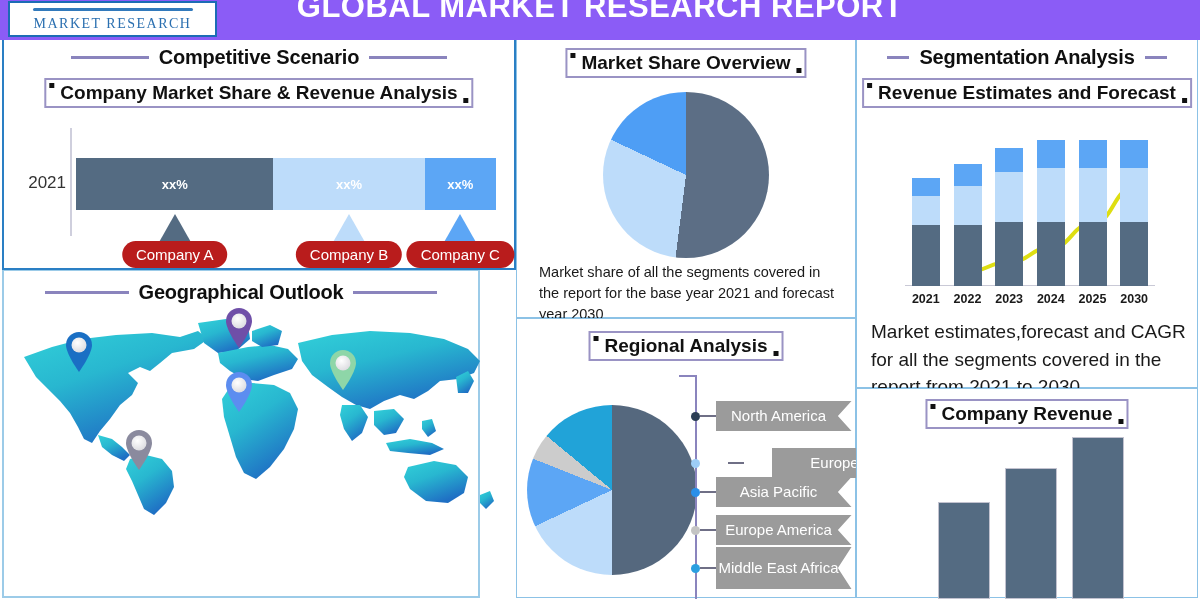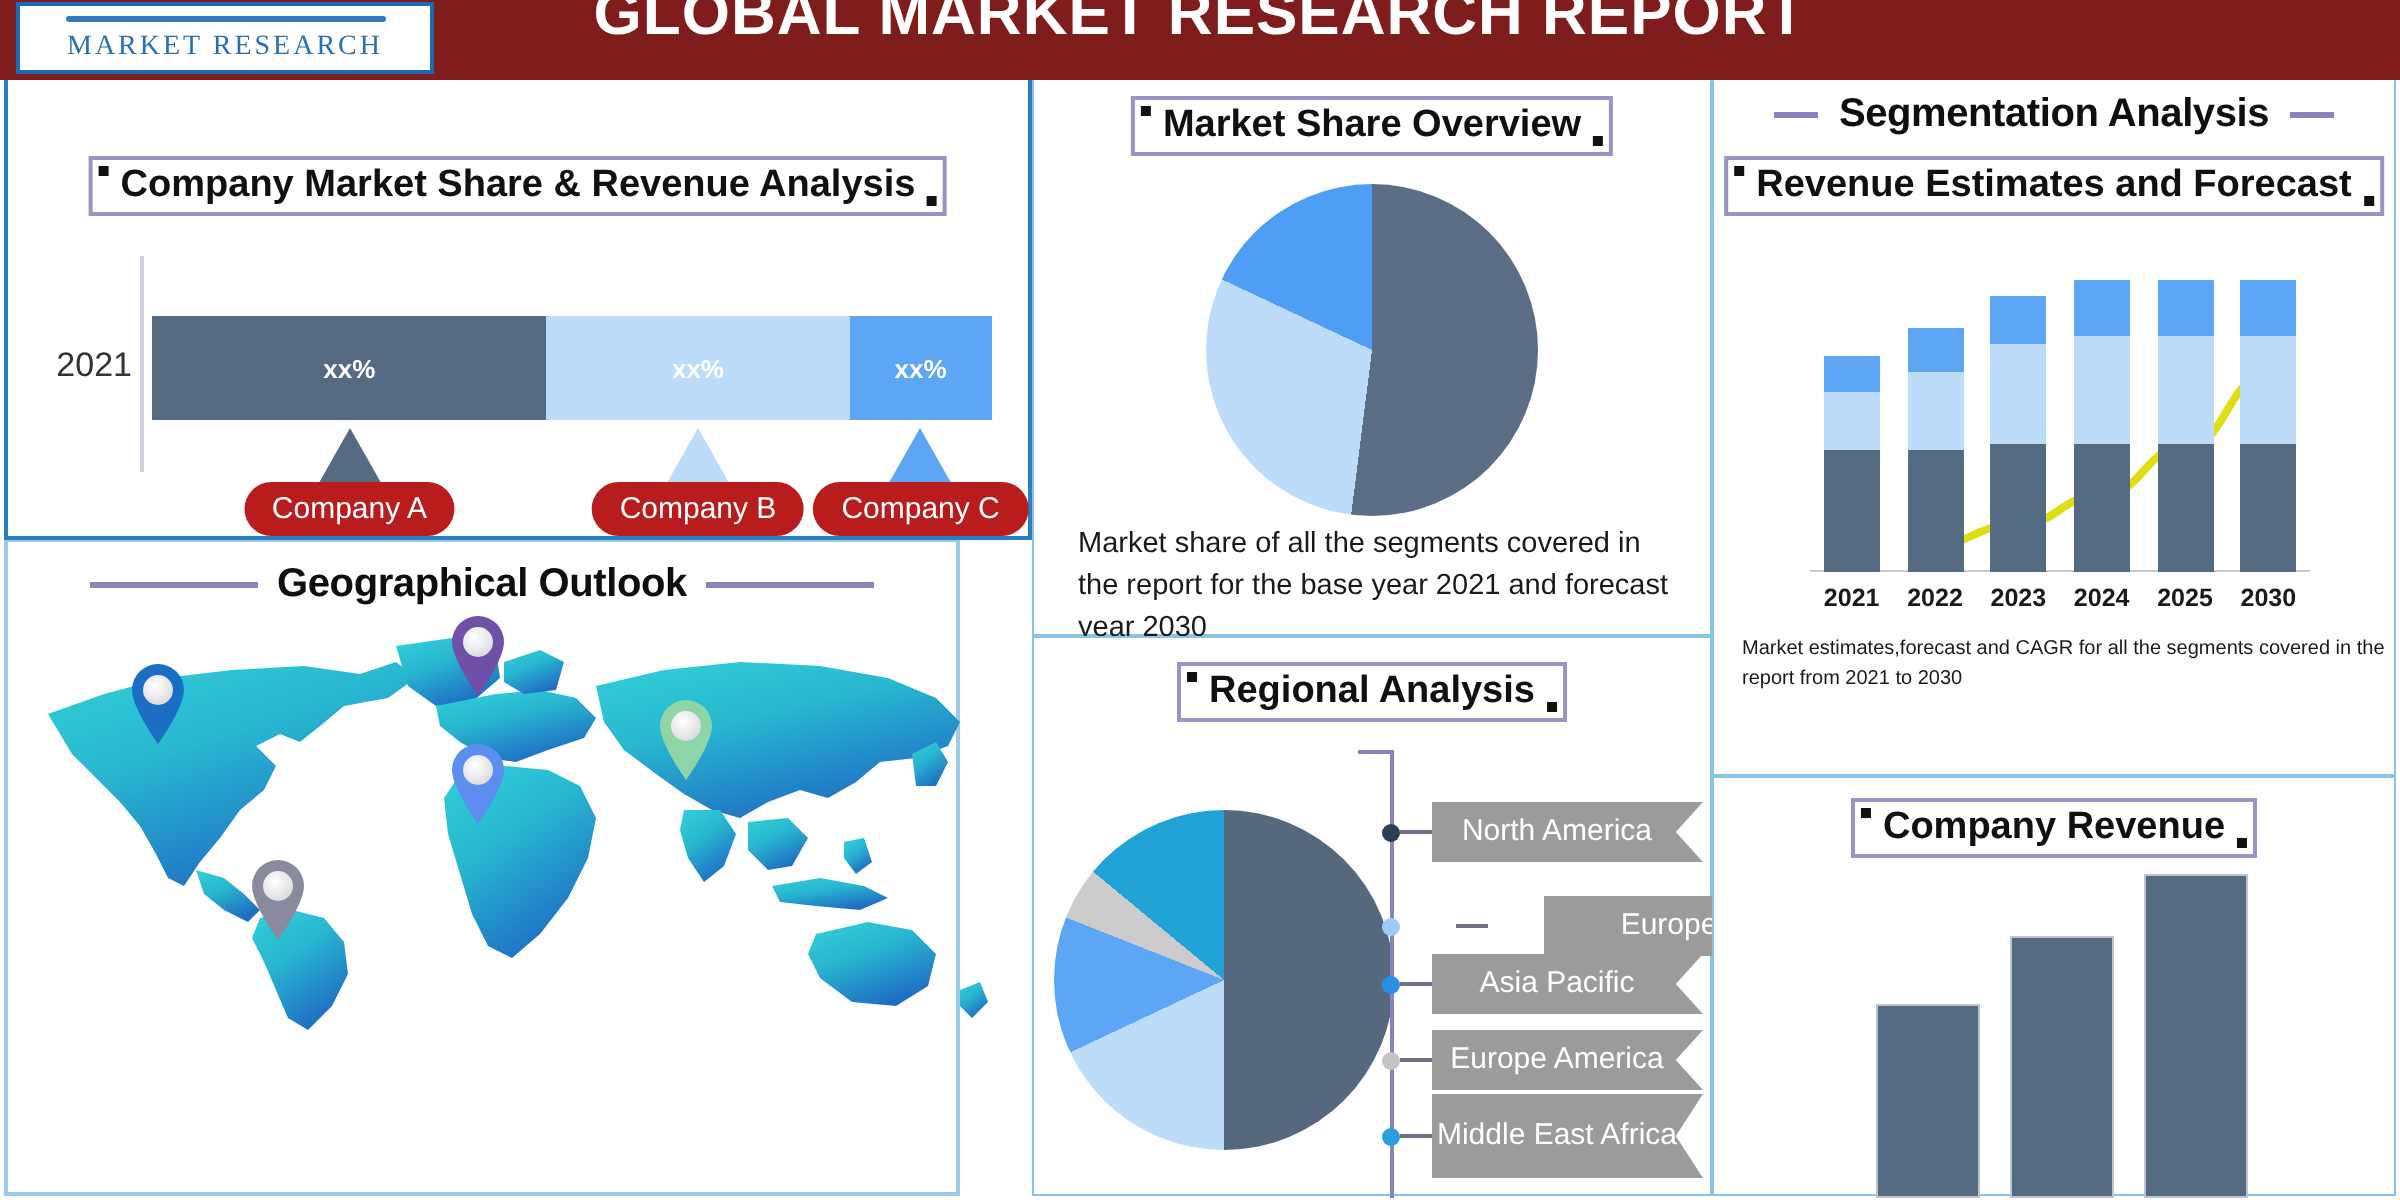--- a/index.html
+++ b/index.html
@@ -7,21 +7,21 @@
     width: 1200px; height: 600px;
     overflow: hidden;
     background: #ffffff;
     font-family: "Liberation Sans", sans-serif;
   }
   #root { position: relative; width: 1200px; height: 600px; background:#fff; }
 
   
   .header {
     position: absolute; left:0; top:0; width:1200px; height:40px;
-    background:#7f1d1d;
+    background:#8b5cf6;
     overflow:hidden;
   }
   .header-title {
     position:absolute; left:0; top:-12px; width:1200px;
     text-align:center;
     font-size:31px; font-weight:bold; color:#ffffff;
     letter-spacing:.5px; line-height:38px;
     white-space:nowrap;
   }
   .logo-box {
@@ -132,21 +132,21 @@
   .seg-head  { position:absolute; left:0; top:6px; width:100%; }
   .seg-title { position:absolute; left:50%; transform:translateX(-50%); top:38px; }
   .seg-chart { position:absolute; left:48px; top:78px; width:250px; height:190px; }
   .seg-base  { position:absolute; left:0; bottom:22px; width:250px; height:1.5px; background:#c9c9d6; }
   .seg-bar   { position:absolute; bottom:22.5px; width:28px; display:flex; flex-direction:column; }
   .seg-bar .s { width:100%; }
   .seg-xlab  { position:absolute; bottom:2px; font-size:12.5px; font-weight:bold; color:#1a1a1a;
                text-align:center; transform:translateX(-50%); }
   .cagr-line { position:absolute; left:0; top:0; width:250px; height:190px; pointer-events:none; }
   .seg-note  { position:absolute; left:14px; top:278px; width:322px;
-               font-size:10px; color:#1a1a1a; line-height:1.45; }
+               font-size:19px; color:#1a1a1a; line-height:1.45; }
 
   
   .rev-title { position:absolute; left:50%; transform:translateX(-50%); top:10px; }
   .rev-chart { position:absolute; left:74px; top:48px; width:200px; height:162px; }
   .rev-bar   { position:absolute; bottom:0; width:52px; background:#546b82; border:1px solid #c2c2cf; }
 </style>
 </head>
 <body>
 
 <div id="root">
@@ -154,20 +154,25 @@
   <div class="header">
     <div class="header-title">GLOBAL MARKET RESEARCH REPORT</div>
   </div>
   <div class="logo-box">
     <div class="logo-swoosh"></div>
     <div class="logo-text">MARKET RESEARCH</div>
   </div>
 
   <div class="panel p-comp">
 
+    <div class="sec-head comp-head">
+      <span class="rule" style="width:78px"></span>
+      <span class="txt">Competitive Scenario</span>
+      <span class="rule" style="width:78px"></span>
+    </div>
 
     <div class="title-box comp-title">
       <span class="tb-txt">Company Market Share &amp; Revenue Analysis</span>
     </div>
 
     <div class="comp-chart">
       <div class="axis-v"></div>
       <div class="year-lab">2021</div>
 
       <div class="stack">

